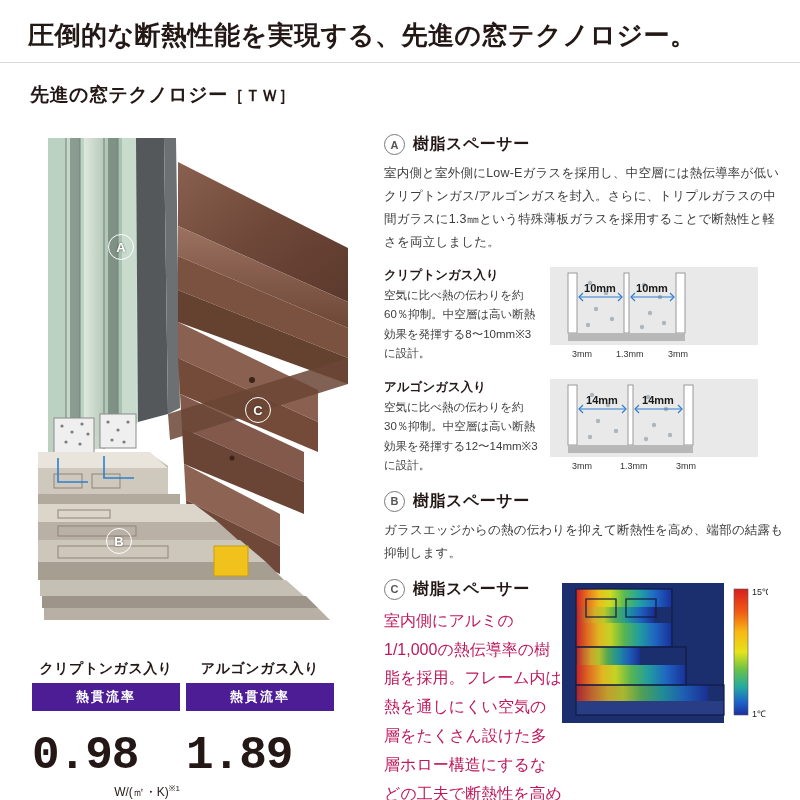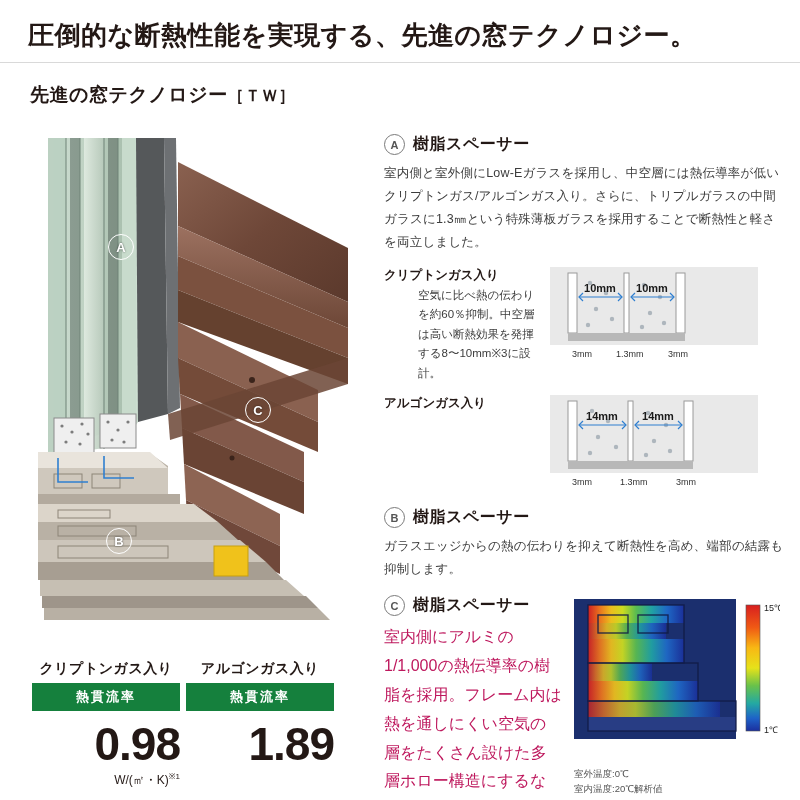--- a/index.html
+++ b/index.html
@@ -46,27 +46,27 @@
     text-shadow:0 0 2px rgba(0,0,0,.6);
   }
 
   
   .valbox { position:absolute; top:660px; width:148px; }
   .valbox .vtitle {
     font-size:14px; font-weight:bold; text-align:center; letter-spacing:.5px;
     padding-bottom:5px;
   }
   .valbox .vhead {
-    background:#15803d; color:#fff; font-size:13px; font-weight:bold;
+    background:#4c1d95; color:#fff; font-size:13px; font-weight:bold;
     text-align:center; padding:5px 0; letter-spacing:2px;
   }
   .valbox .vnum {
-    font-size:46px; font-weight:bold; text-align:right; line-height:1.1;
-    letter-spacing:-1px; padding-top:8px;
-    font-family:Liberation Sans, sans-serif;
+    font-size:46px; font-weight:bold; text-align:left; line-height:1.1;
+    letter-spacing:-1px; padding-top:20px;
+    font-family:Liberation Mono, monospace;
   }
   .valbox .vunit { font-size:12px; text-align:right; letter-spacing:0px; }
   .valbox .vunit sup { font-size:8px; }
 
   
   .right { position:absolute; left:384px; top:134px; width:400px; }
 
   .sec-head {
     display:flex; align-items:center; gap:8px; margin-bottom:7px;
   }
@@ -79,29 +79,29 @@
   }
   .sec-title { font-size:16px; font-weight:bold; letter-spacing:.5px; }
 
   .body-text {
     font-size:12.5px; line-height:1.85; color:#3c3c3c; letter-spacing:.2px;
   }
 
   .gas-block { margin-top:12px; display:flex; gap:10px; }
   .gas-left { width:156px; }
   .gas-name { font-size:12.5px; font-weight:bold; margin-bottom:2px; }
-  .gas-desc { font-size:11.5px; line-height:1.7; color:#3c3c3c;margin-left:34px; }
+  .gas-desc { font-size:11.5px; line-height:1.7; color:#3c3c3c; }
   .gas-fig { width:210px; }
 
   .sep { height:12px; }
 
   
   .frame-sec { margin-top:14px; position:relative; }
   .frame-text { width:178px; font-size:16px; line-height:1.8; color:#be185d; }
-  .frame-img { position:absolute; right:4px; top:4px; width:206px; }
+  .frame-img { position:absolute; right:16px; top:4px; width:206px; }
   .thermo-note { font-size:9.5px; color:#555; line-height:1.5; margin-top:4px; }
 
   sup { vertical-align:super; }
 </style>
 </head>
 <body>
 
 <div class="page">
 
   <div class="headline">圧倒的な断熱性能を実現する、先進の窓テクノロジー。</div>
@@ -243,21 +243,21 @@
     <div class="vnum">1.89</div>
   </div>
 
   <div class="right">
 
     <div>
       <div class="sec-head">
         <div class="sec-badge">A</div>
         <div class="sec-title">樹脂スペーサー</div>
       </div>
-      <div class="body-text">室内側と室外側にLow-Eガラスを採用し、中空層には熱伝導率が低いクリプトンガス/アルゴンガス入り。さらに、トリプルガラスの中間ガラスに1.3㎜という特殊薄板ガラスを採用することで断熱性と軽さを両立しました。</div>
+      <div class="body-text">室内側と室外側にLow-Eガラスを採用し、中空層には熱伝導率が低いクリプトンガス/アルゴンガスを封入。さらに、トリプルガラスの中間ガラスに1.3㎜という特殊薄板ガラスを採用することで断熱性と軽さを両立しました。</div>
     </div>
 
     <div class="gas-block">
       <div class="gas-left">
         <div class="gas-name">クリプトンガス入り</div>
         <div class="gas-desc">空気に比べ熱の伝わりを約60％抑制。中空層は高い断熱効果を発揮する8〜10mm※3に設計。</div>
       </div>
       <div class="gas-fig">
         <svg width="208" height="96" viewBox="0 0 208 96">
           <rect x="0" y="0" width="208" height="78" fill="#e9e9e9"></rect>
@@ -294,20 +294,21 @@
           <text x="22" y="90" font-size="9" fill="#333" font-family="Liberation Sans, sans-serif">3mm</text>
           <text x="66" y="90" font-size="9" fill="#333" font-family="Liberation Sans, sans-serif">1.3mm</text>
           <text x="118" y="90" font-size="9" fill="#333" font-family="Liberation Sans, sans-serif">3mm</text>
         </svg>
       </div>
     </div>
 
     <div class="gas-block">
       <div class="gas-left">
         <div class="gas-name">アルゴンガス入り</div>
+        <div class="gas-desc">空気に比べ熱の伝わりを約30％抑制。中空層は高い断熱効果を発揮する12〜14mm※3に設計。</div>
       </div>
       <div class="gas-fig">
         <svg width="208" height="96" viewBox="0 0 208 96">
           <rect x="0" y="0" width="208" height="78" fill="#e9e9e9"></rect>
           <rect x="18" y="6" width="9" height="60" fill="#ffffff" stroke="#9a9a9a"></rect>
           <rect x="78" y="6" width="5" height="60" fill="#ffffff" stroke="#9a9a9a"></rect>
           <rect x="134" y="6" width="9" height="60" fill="#ffffff" stroke="#9a9a9a"></rect>
           <g fill="#aeb6bd">
             <circle cx="42" cy="16" r="2.2"></circle>
               <circle cx="58" cy="26" r="2.2"></circle>
@@ -395,21 +396,17 @@
             <rect x="24" y="16" width="30" height="18"></rect>
             <rect x="64" y="16" width="30" height="18"></rect>
             <rect x="14" y="64" width="110" height="38"></rect>
             <rect x="14" y="102" width="148" height="30"></rect>
           </g>
 
           <rect x="172" y="6" width="14" height="126" fill="url(#thermo)" stroke="#555" stroke-width="0.6"></rect>
           <text x="190" y="12" font-size="9" fill="#222" font-family="Liberation Sans, sans-serif">15℃</text>
           <text x="190" y="134" font-size="9" fill="#222" font-family="Liberation Sans, sans-serif">1℃</text>
         </svg>
-        <div class="thermo-note">
-          <span>室外温度:0℃</span><br>
-          <span>室内温度:20℃解析値</span>
-        </div>
       </div>
     </div>
 
   </div>
 </div>
 
 </body></html>

